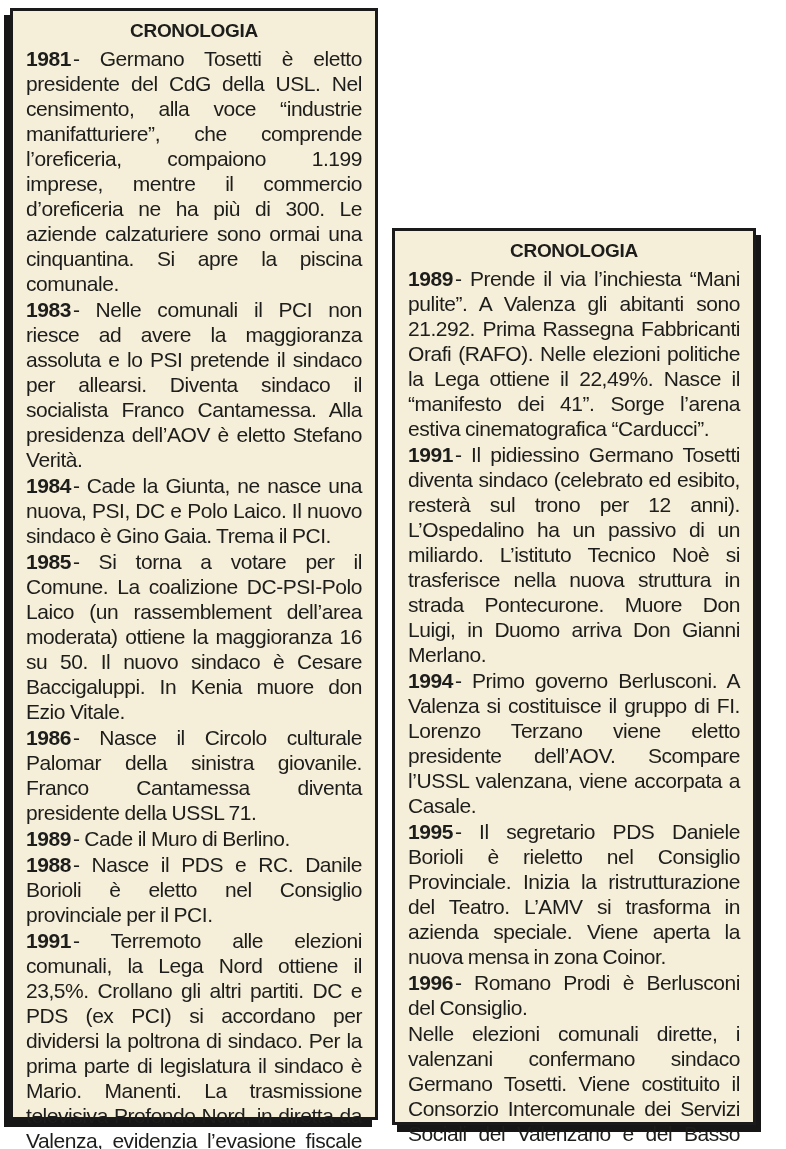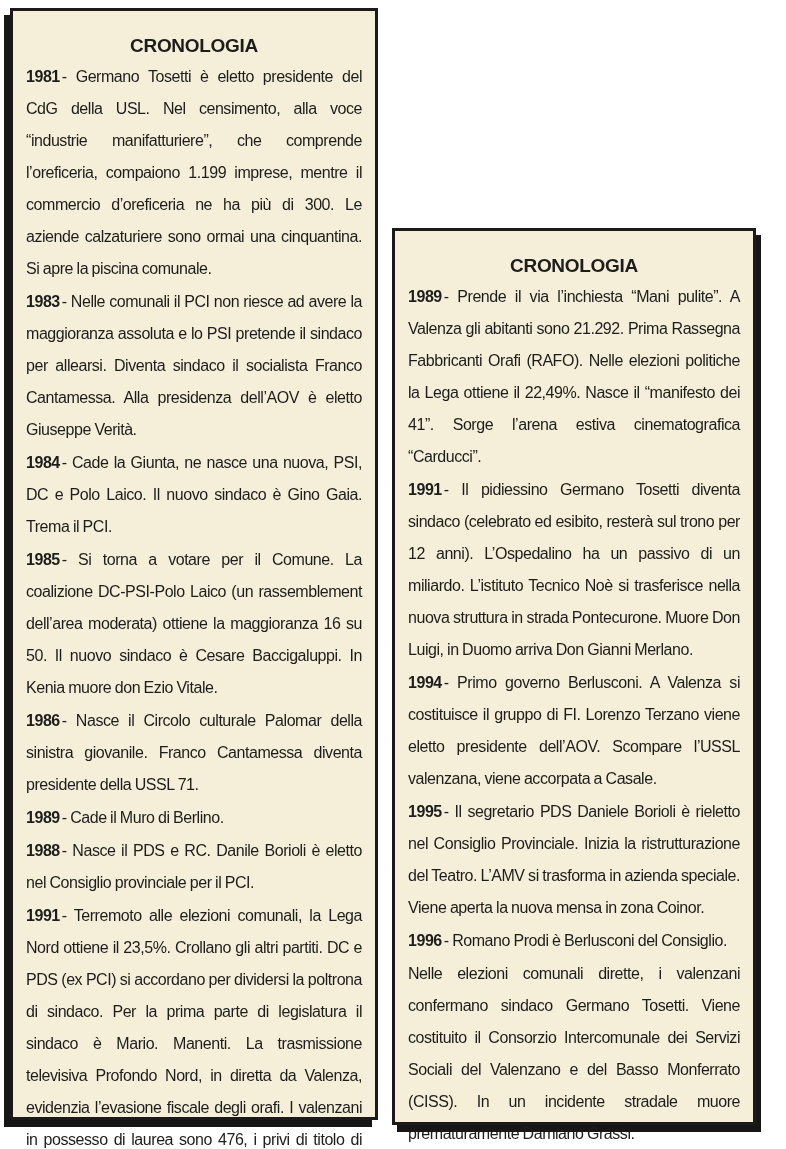--- a/index.html
+++ b/index.html
@@ -8,43 +8,43 @@
     background: #ffffff;
     font-family: "Liberation Sans", "DejaVu Sans", sans-serif;
     position: relative;
     overflow: hidden;
   }
   .chrono-box {
     position: absolute;
     background: #f5eed8;
     border: 3px solid #1a1a1a;
     color: #1d1d1b;
-    padding: 22px 13px 10px 13px;
+    padding: 7px 13px 10px 13px;
   }
   .box-left {
     left: 10px; top: 8px;
     width: 368px; height: 1112px;
     box-shadow: -6px 7px 0 0 #161616;
   }
   .box-right {
     left: 392px; top: 228px;
     width: 364px; height: 897px;
     box-shadow: 5px 7px 0 0 #161616;
   }
   .box-title {
     text-align: center;
     font-weight: bold;
     font-size: 19px;
     letter-spacing: -0.3px;
     line-height: 26px;
     margin-bottom: 2px;
   }
   .entry {
-    font-size: 16px;
-    line-height: 32px;
+    font-size: 21px;
+    line-height: 25px;
     text-align: justify;
     letter-spacing: -0.45px;
     word-spacing: -0.5px;
     margin-bottom: 1px;
   }
   .entry .year {
     font-weight: bold;
     padding-right: 2px;
   }
   .entry .dash {
@@ -53,21 +53,21 @@
 </style>
 </head>
 <body>
 
 <div class="chrono-box box-left">
   <div class="box-title">CRONOLOGIA</div>
 
   <p class="entry"><b class="year">1981</b><span class="dash">- </span><span class="txt">Germano Tosetti è eletto presidente del CdG della USL. Nel censimento, alla voce “industrie manifatturiere”, che comprende l’oreficeria, compaiono 1.199 imprese, mentre il commercio d’oreficeria ne ha più di 300. Le aziende calzaturiere sono ormai una cinquantina. Si apre la piscina comunale.</span></p>
 
 
-  <p class="entry"><b class="year">1983</b><span class="dash">- </span><span class="txt">Nelle comunali il PCI non riesce ad avere la maggioranza assoluta e lo PSI pretende il sindaco per allearsi. Diventa sindaco il socialista Franco Cantamessa. Alla presidenza dell’AOV è eletto Giuseppe Verità.</span></p>
+  <p class="entry"><b class="year">1983</b><span class="dash">- </span><span class="txt">Nelle comunali il PCI non riesce ad avere la maggioranza assoluta e lo PSI pretende il sindaco per allearsi. Diventa sindaco il socialista Franco Cantamessa. Alla presidenza dell’AOV è eletto Stefano Verità.</span></p>
 
   <p class="entry"><b class="year">1984</b><span class="dash">- </span><span class="txt">Cade la Giunta, ne nasce una nuova, PSI, DC e Polo Laico. Il nuovo sindaco è Gino Gaia. Trema il PCI.</span></p>
 
   <p class="entry"><b class="year">1985</b><span class="dash">- </span><span class="txt">Si torna a votare per il Comune. La coalizione DC-PSI-Polo Laico (un rassemblement dell’area moderata) ottiene la maggioranza 16 su 50. Il nuovo sindaco è Cesare Baccigaluppi. In Kenia muore don Ezio Vitale.</span></p>
 
   <p class="entry"><b class="year">1986</b><span class="dash">- </span><span class="txt">Nasce il Circolo culturale Palomar della sinistra giovanile. Franco Cantamessa diventa presidente della USSL 71.</span></p>
 
   <p class="entry"><b class="year">1989</b><span class="dash">- </span><span class="txt">Cade il Muro di Berlino.</span></p>
 
   <p class="entry"><b class="year">1988</b><span class="dash">- </span><span class="txt">Nasce il PDS e RC. Danile Borioli è eletto nel Consiglio provinciale per il PCI.</span></p>

